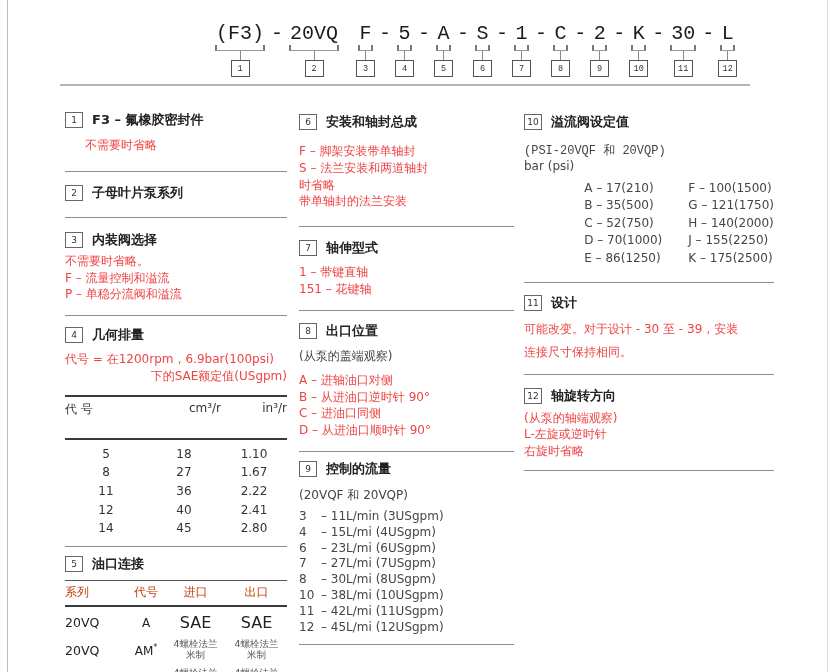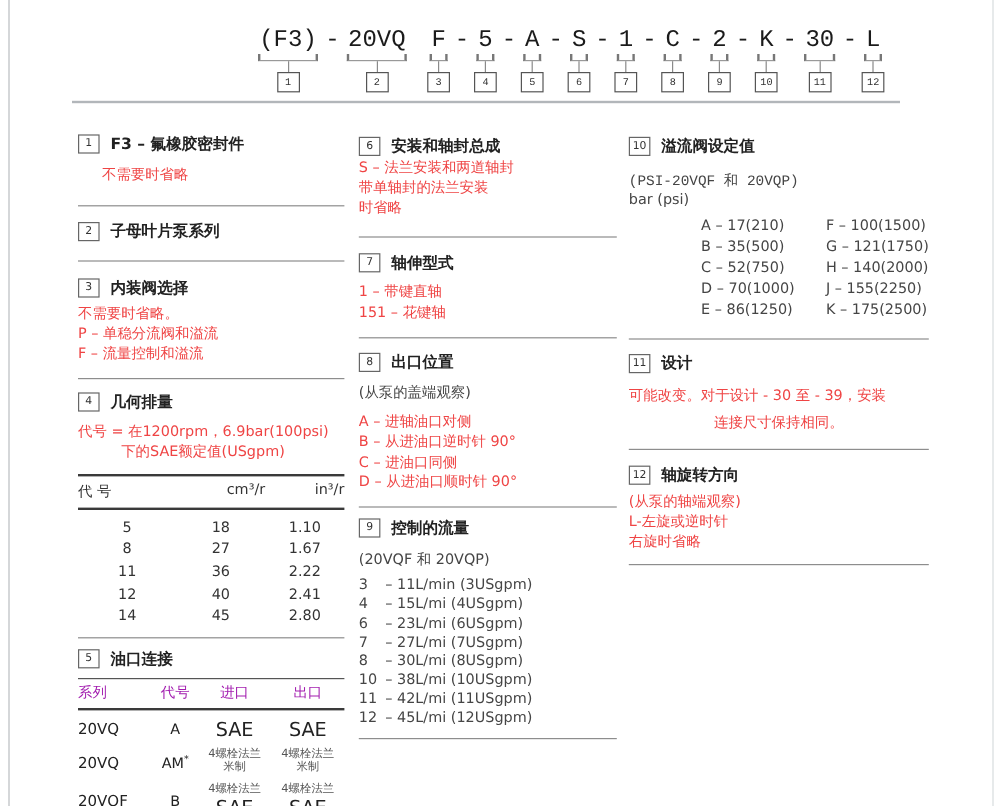--- a/index.html
+++ b/index.html
@@ -28,42 +28,42 @@
   .col1{left:65px;width:222px;}
   .col2{left:299px;width:215px;}
   .col3{left:524px;width:250px;}
 
   .sec-title{display:flex;align-items:center;gap:9px;font-weight:bold;font-size:13px;color:#222;}
   .sec-box{flex:0 0 auto;width:16px;height:14px;border:1px solid #666;background:#fff;
     font-size:9px;font-weight:normal;color:#333;display:flex;align-items:center;justify-content:center;}
   .body-line{font-size:12px;color:#ef4444;line-height:1.4;}
   .sub-note{font-size:12px;color:#454545;}
   .indent1{padding-left:20px;}
-  .indent2{padding-left:36px;}
+  .indent2{padding-left:36px;text-align:right;}
   .sep{border:none;border-top:1px solid #8d8d8d;margin:0;}
 
   
   .disp-grid{display:grid;grid-template-columns:82px 74px 66px;}
   .disp-grid .c{font-size:12px;color:#333;text-align:center;line-height:1.55;}
-  .disp-grid .h{font-size:12px;color:#333;padding:4px 0 5px 0;}
+  .disp-grid .h{font-size:12px;color:#333;padding:4px 0 20px 0;}
   .h-left{text-align:left;padding-left:6px;}
   .h-center{text-align:right;}
   .rule-heavy{border:none;border-top:2px solid #3a3a3a;margin:0;}
   .rule-thin{border:none;border-top:1px solid #555;margin:0;}
 
   
   .port-grid{display:grid;grid-template-columns:62px 38px 61px 61px;align-items:center;row-gap:7px;padding-top:7px;}
   .port-grid .ser{font-size:12.5px;color:#222;text-align:left;}
   .port-grid .cod{font-size:12px;color:#222;text-align:center;}
   .port-cell{display:flex;flex-direction:column;align-items:center;justify-content:center;line-height:1.15;}
   .pline-big{font-size:16px;color:#222;}
   .pline-small{font-size:9.5px;color:#555;white-space:nowrap;}
   .sup{font-size:8px;vertical-align:super;}
   .port-head{display:grid;grid-template-columns:62px 38px 61px 61px;}
-  .port-head .ph{font-size:12px;color:#a21caf;padding:3px 0 4px 0;}
+  .port-head .ph{font-size:12px;color:#c2410c;padding:3px 0 4px 0;}
 
   
   .flow-item{display:flex;font-size:12px;color:#454545;line-height:1.32;}
   .flow-code{flex:0 0 22px;}
   
   .relief-pairs{display:flex;gap:26px;justify-content:flex-end;}
   .relief-colL,.relief-colR{display:flex;flex-direction:column;}
   .relief-line{font-size:12px;color:#454545;line-height:1.2;margin-bottom:3px;}
 </style>
 </head>
@@ -177,22 +177,22 @@
     </div>
   </div>
   <hr class="sep" style="margin-top:15px;">
 
   <div style="padding-top:13px;">
     <div class="sec-title">
       <span class="sec-box">3</span>
       <span>内装阀选择</span>
     </div>
     <div class="body-line" style="margin-top:4px;">不需要时省略。</div>
+    <div class="body-line">F – 流量控制和溢流</div>
     <div class="body-line">P – 单稳分流阀和溢流</div>
-    <div class="body-line">F – 流量控制和溢流</div>
   </div>
   <hr class="sep" style="margin-top:12px;">
 
   <div style="padding-top:10px;">
     <div class="sec-title">
       <span class="sec-box">4</span>
       <span>几何排量</span>
     </div>
     <div class="body-line" style="margin-top:7px;">代号 = 在1200rpm，6.9bar(100psi)</div>
     <div class="body-line indent2">下的SAE额定值(USgpm)</div>
@@ -281,23 +281,24 @@
 
 </div>
 
 <div class="col col2">
 
   <div style="padding-top:8px;">
     <div class="sec-title">
       <span class="sec-box">6</span>
       <span>安装和轴封总成</span>
     </div>
+    <div class="body-line" style="margin-top:12px;">F – 脚架安装带单轴封</div>
     <div class="body-line">S – 法兰安装和两道轴封</div>
+    <div class="body-line">时省略</div>
     <div class="body-line">带单轴封的法兰安装</div>
-    <div class="body-line">时省略</div>
   </div>
   <hr class="sep" style="margin-top:16px;">
 
   <div style="padding-top:12px;">
     <div class="sec-title">
       <span class="sec-box">7</span>
       <span>轴伸型式</span>
     </div>
     <div class="body-line" style="margin-top:7px;">1 – 带键直轴</div>
     <div class="body-line">151 – 花键轴</div>
@@ -388,21 +389,21 @@
     </div>
   </div>
   <hr class="sep" style="margin-top:14px;">
 
   <div style="padding-top:11px;">
     <div class="sec-title">
       <span class="sec-box">11</span>
       <span>设计</span>
     </div>
     <div class="body-line" style="margin-top:6px;line-height:1.9;">可能改变。对于设计 - 30 至 - 39，安装</div>
-    <div class="body-line" style="line-height:1.9;text-align:center;">连接尺寸保持相同。</div>
+    <div class="body-line" style="line-height:1.9;">连接尺寸保持相同。</div>
   </div>
   <hr class="sep" style="margin-top:10px;">
 
   <div style="padding-top:12px;">
     <div class="sec-title">
       <span class="sec-box">12</span>
       <span>轴旋转方向</span>
     </div>
     <div class="body-line" style="margin-top:5px;">(从泵的轴端观察)</div>
     <div class="body-line">L-左旋或逆时针</div>

